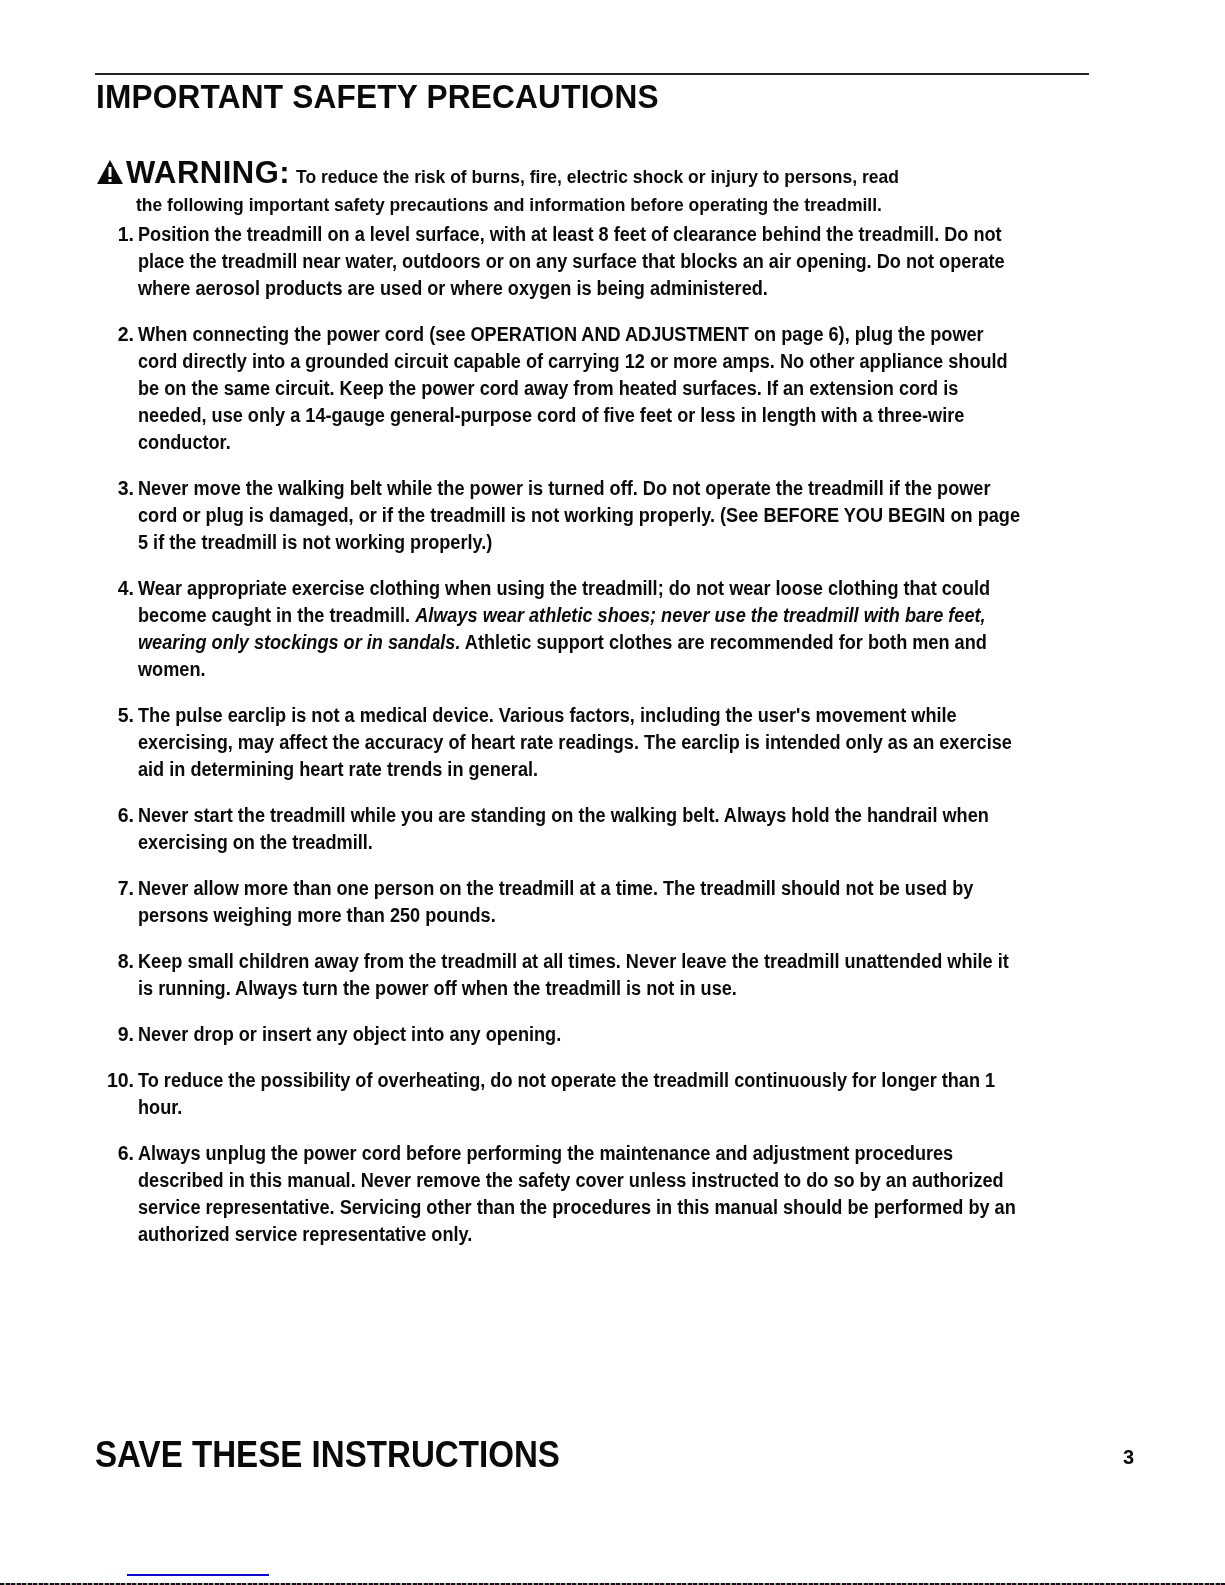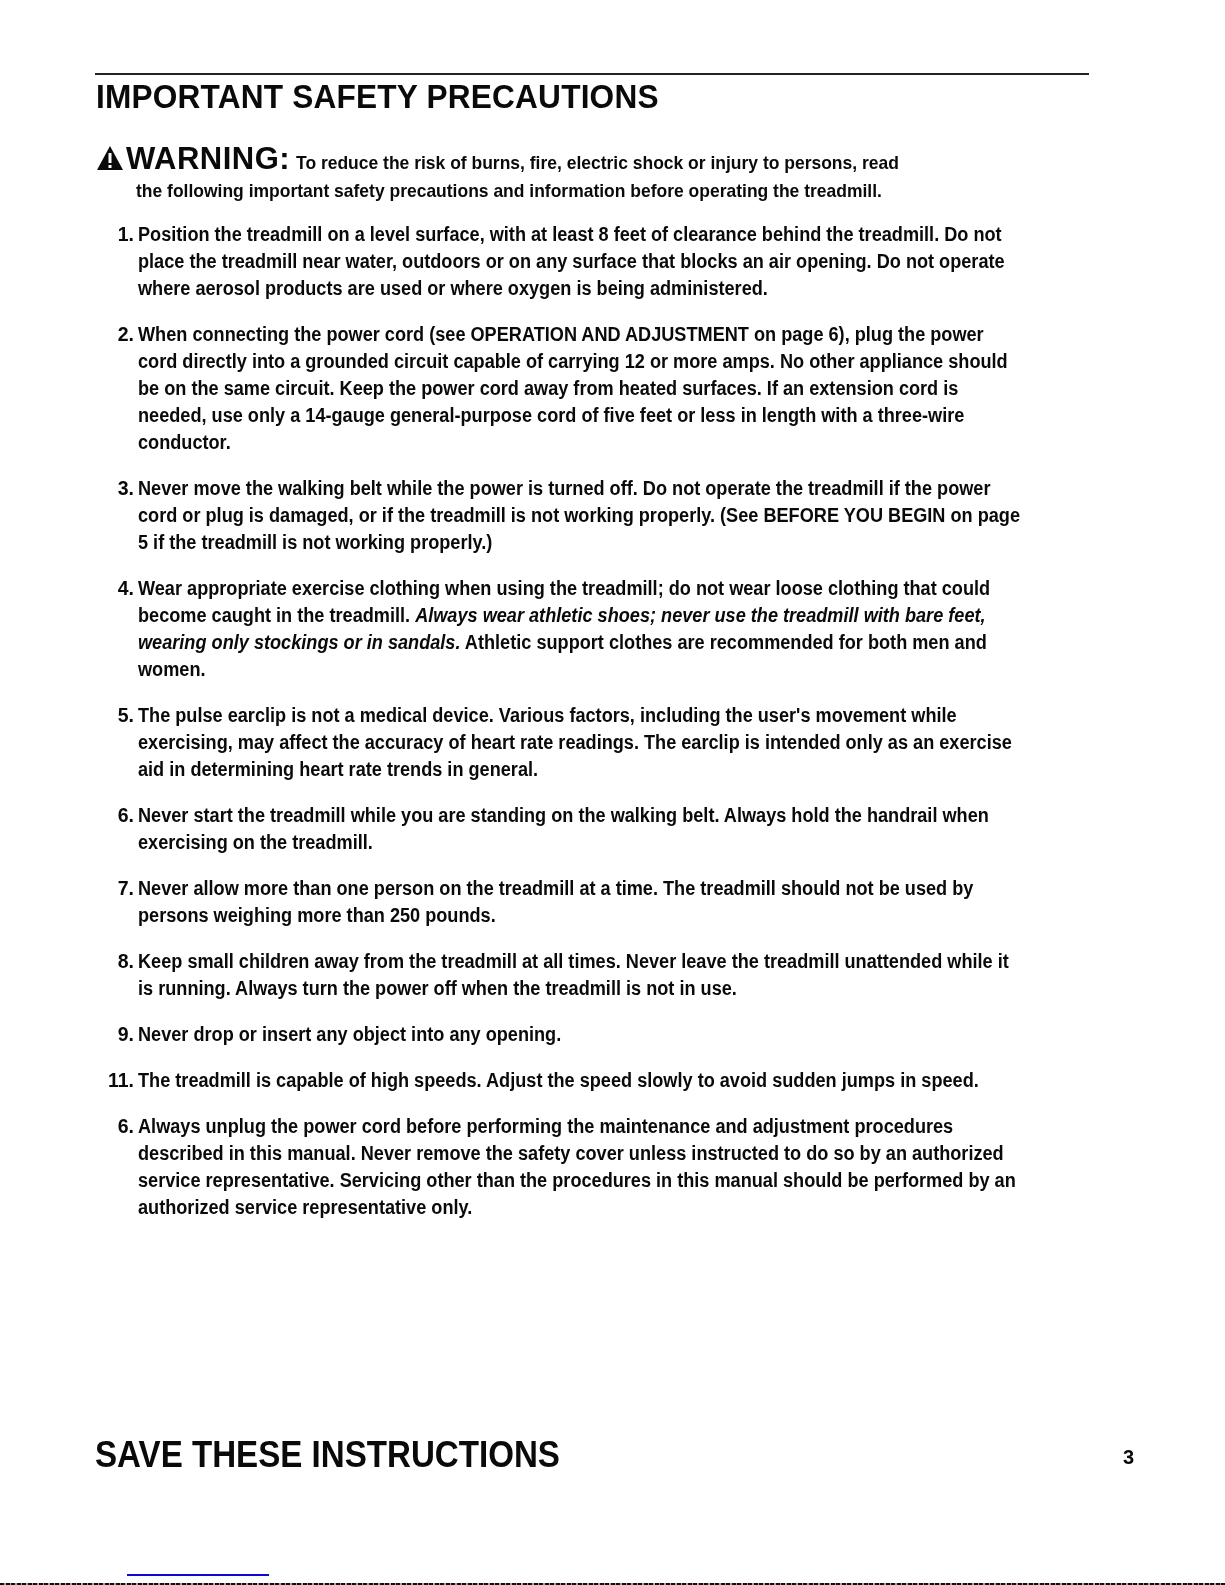--- a/index.html
+++ b/index.html
@@ -11,21 +11,21 @@
       position: absolute; left: 95px; top: 73px; width: 994px; height: 2px;
       background: #222;
     }
     .page-title {
       position: absolute; left: 96px; top: 74px;
       font-size: 34px; font-weight: bold; letter-spacing: 0.2px;
       transform: scaleX(0.93); transform-origin: left top;
       line-height: 44px; white-space: nowrap;
     }
     .warning {
-      position: absolute; left: 96px; top: 141px; width: 990px;
+      position: absolute; left: 96px; top: 155px; width: 990px;
     }
     .warning-line1 { display: flex; align-items: baseline; white-space: nowrap; }
     .warn-icon {
       display: inline-block; width: 28px; height: 26px; margin-right: 2px;
       position: relative; top: 2px;
     }
     .warn-word {
       font-size: 31px; font-weight: bold; letter-spacing: 0.5px;
       margin-right: 6px;
     }
@@ -118,22 +118,22 @@
     </div>
     <div class="item">
       <div class="num">8.</div>
       <div class="body"><span>Keep small children away from the treadmill at all times. Never leave the treadmill unattended while it is running. Always turn the power off when the treadmill is not in use.</span></div>
     </div>
     <div class="item">
       <div class="num">9.</div>
       <div class="body"><span>Never drop or insert any object into any opening.</span></div>
     </div>
     <div class="item">
-      <div class="num">11.</div>
-      <div class="body"><span>The treadmill is capable of high speeds. Adjust the speed slowly to avoid sudden jumps in speed.</span></div>
+      <div class="num">10.</div>
+      <div class="body"><span>To reduce the possibility of overheating, do not operate the treadmill continuously for longer than 1 hour.</span></div>
     </div>
     <div class="item">
       <div class="num">6.</div>
       <div class="body"><span>Always unplug the power cord before performing the maintenance and adjustment procedures described in this manual. Never remove the safety cover unless instructed to do so by an authorized service representative. Servicing other than the procedures in this manual should be performed by an authorized service representative only.</span></div>
     </div>
   </div>
 
 <div class="footer-title">SAVE THESE INSTRUCTIONS</div>
 <div class="page-number">3</div>
 

